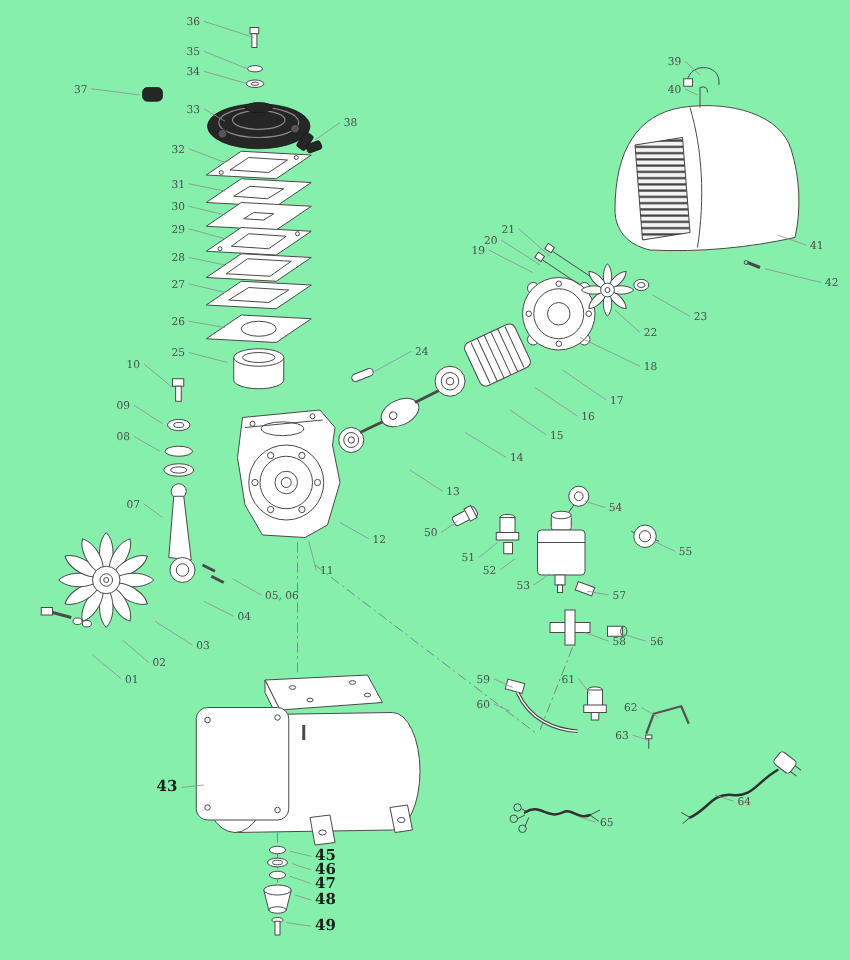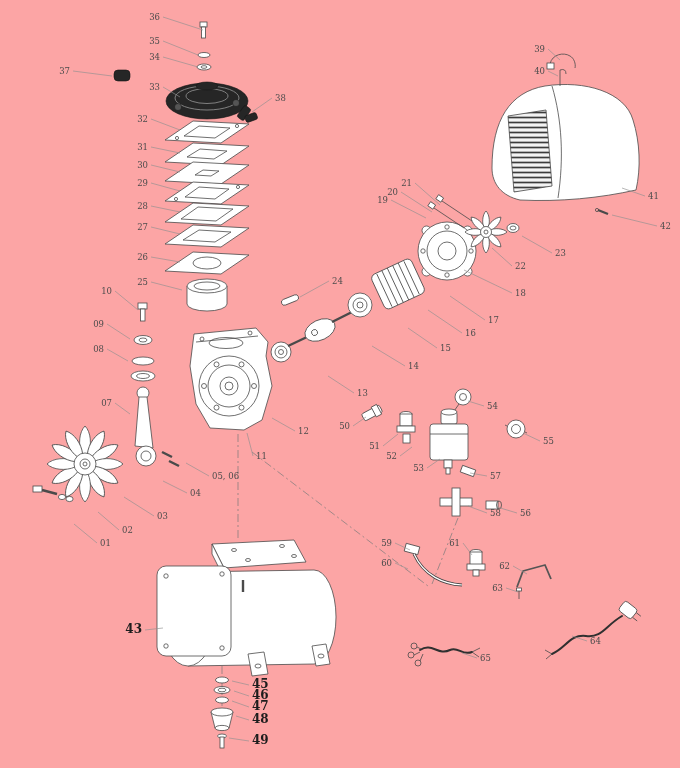--- a/index.html
+++ b/index.html
@@ -1,16 +1,16 @@
 <!DOCTYPE html>
 <html><head>
 <meta charset="utf-8">
 <style>
   html,body{margin:0;padding:0;background:#ffffff;}
-  .stage{position:relative;width:680px;height:768px;background:#fca5a5;overflow:hidden;
+  .stage{position:relative;width:680px;height:768px;background:#86efac;overflow:hidden;
          font-family:"DejaVu Serif",serif;}
   svg{position:absolute;left:0;top:0;}
   .ln{stroke:#4a4a4a;stroke-width:.8;fill:none;}
   .pt{stroke:#4a4a4a;stroke-width:.8;fill:#ffffff;}
   .dk{stroke:#161616;stroke-width:.6;fill:#262626;}
   .thk{stroke:#4a4a4a;stroke-width:2.4;fill:none;}
   .cord{stroke:#303030;stroke-width:2;fill:none;stroke-linecap:round;}
   .dash{stroke:#7a7a7a;stroke-width:.7;fill:none;stroke-dasharray:8 3 2 3;}
   .leader{stroke:#8f8f8f;stroke-width:.65;fill:none;}
   .callout{font-family:"DejaVu Serif",serif;font-size:8.5px;fill:#4c4c4c;}

